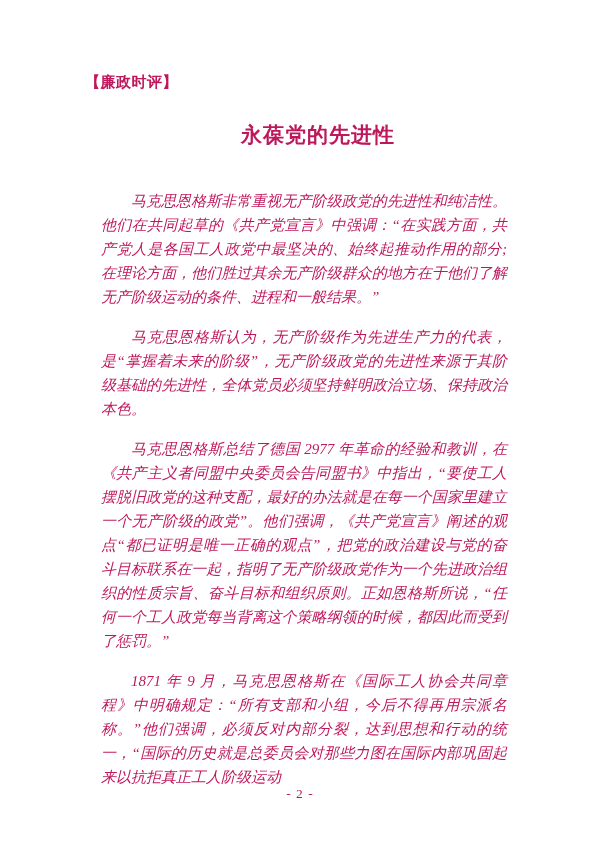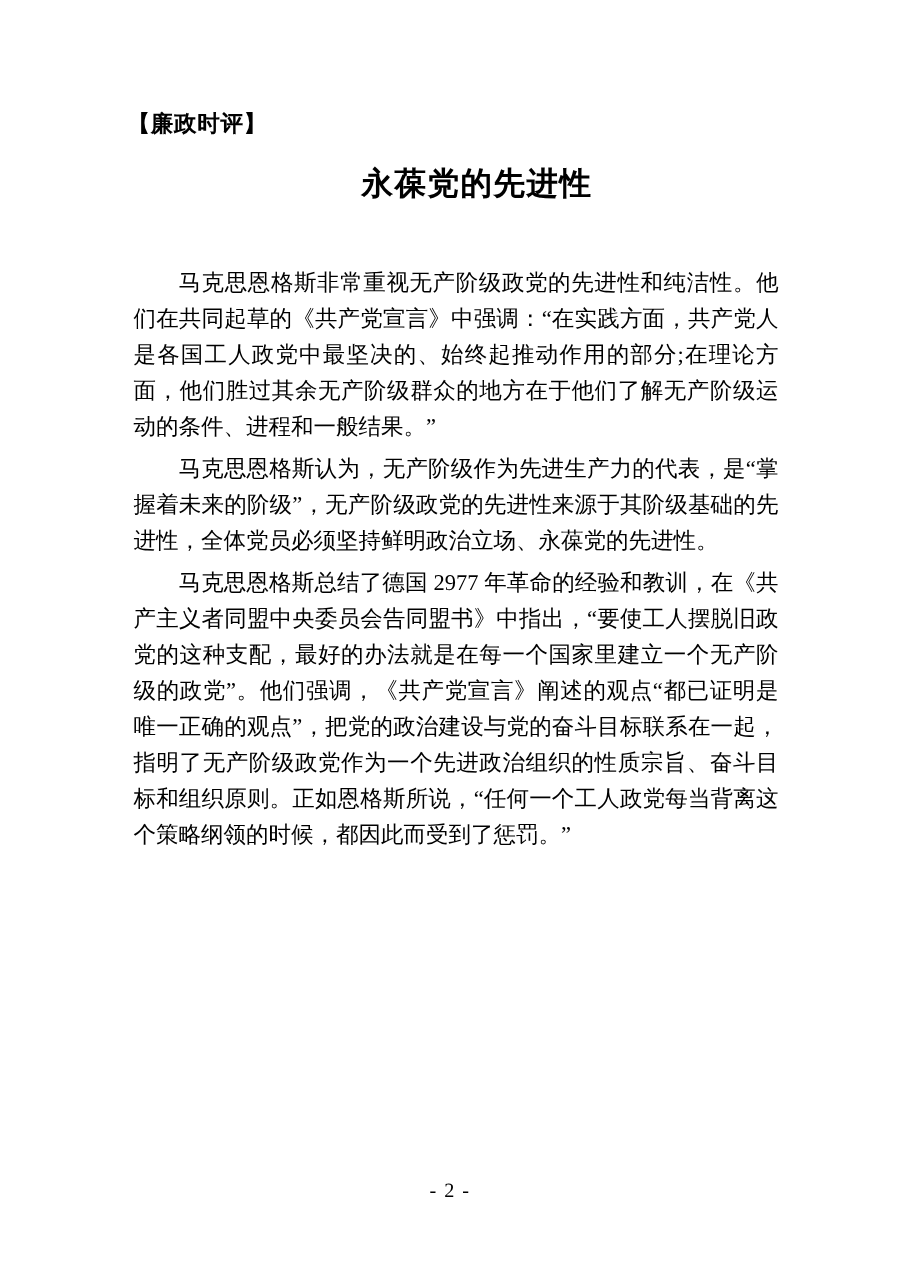--- a/index.html
+++ b/index.html
@@ -5,60 +5,61 @@
   html, body {
     margin: 0;
     padding: 0;
     background: #ffffff;
   }
   .page {
     position: relative;
     width: 600px;
     height: 849px;
     background: #ffffff;
-    color: #000000;
+    color: #be185d;
     font-family: "Liberation Serif", "DejaVu Serif", serif;
     overflow: hidden;
   }
   .section-label {
     position: absolute;
     left: 85px;
     top: 73px;
     font-size: 15px;
     font-weight: bold;
     letter-spacing: 0.5px;
     white-space: nowrap;
   }
   .doc-title {
     position: absolute;
     left: 85px;
-    top: 108px;
+    top: 121px;
     width: 438px;
     margin: 0;
     padding-left: 28px; 
     box-sizing: border-box;
     text-align: center;
     font-size: 21px;
     font-weight: bold;
     letter-spacing: 1px;
   }
   .doc-body {
     position: absolute;
     left: 85px;
     top: 173px;
     width: 438px;
     font-size: 15px;
     line-height: 24px;
     text-align: justify;
     text-justify: inter-ideograph;
   }
   .doc-body p {
-    margin: 4px;
+    margin: 16px;
     padding: 0;
     text-indent: 2em;
+    font-style: italic;
   }
   .page-footer {
     position: absolute;
     left: 0;
     top: 786px;
     width: 600px;
     text-align: center;
     font-size: 13.5px;
     letter-spacing: 1px;
   }
@@ -66,18 +67,19 @@
 </head>
 <body>
 
 <div class="page">
   <div class="section-label">【廉政时评】</div>
 
   <h1 class="doc-title">永葆党的先进性</h1>
 
   <div class="doc-body">
     <p>马克思恩格斯非常重视无产阶级政党的先进性和纯洁性。他们在共同起草的《共产党宣言》中强调：“在实践方面，共产党人是各国工人政党中最坚决的、始终起推动作用的部分;在理论方面，他们胜过其余无产阶级群众的地方在于他们了解无产阶级运动的条件、进程和一般结果。”</p>
-    <p>马克思恩格斯认为，无产阶级作为先进生产力的代表，是“掌握着未来的阶级”，无产阶级政党的先进性来源于其阶级基础的先进性，全体党员必须坚持鲜明政治立场、永葆党的先进性。</p>
+    <p>马克思恩格斯认为，无产阶级作为先进生产力的代表，是“掌握着未来的阶级”，无产阶级政党的先进性来源于其阶级基础的先进性，全体党员必须坚持鲜明政治立场、保持政治本色。</p>
     <p>马克思恩格斯总结了德国 2977 年革命的经验和教训，在《共产主义者同盟中央委员会告同盟书》中指出，“要使工人摆脱旧政党的这种支配，最好的办法就是在每一个国家里建立一个无产阶级的政党”。他们强调，《共产党宣言》阐述的观点“都已证明是唯一正确的观点”，把党的政治建设与党的奋斗目标联系在一起，指明了无产阶级政党作为一个先进政治组织的性质宗旨、奋斗目标和组织原则。正如恩格斯所说，“任何一个工人政党每当背离这个策略纲领的时候，都因此而受到了惩罚。”</p>
+    <p>1871 年 9 月，马克思恩格斯在《国际工人协会共同章程》中明确规定：“所有支部和小组，今后不得再用宗派名称。”他们强调，必须反对内部分裂，达到思想和行动的统一，“国际的历史就是总委员会对那些力图在国际内部巩固起来以抗拒真正工人阶级运动</p>
   </div>
 
   <div class="page-footer">- 2 -</div>
 </div>
 
 </body></html>

